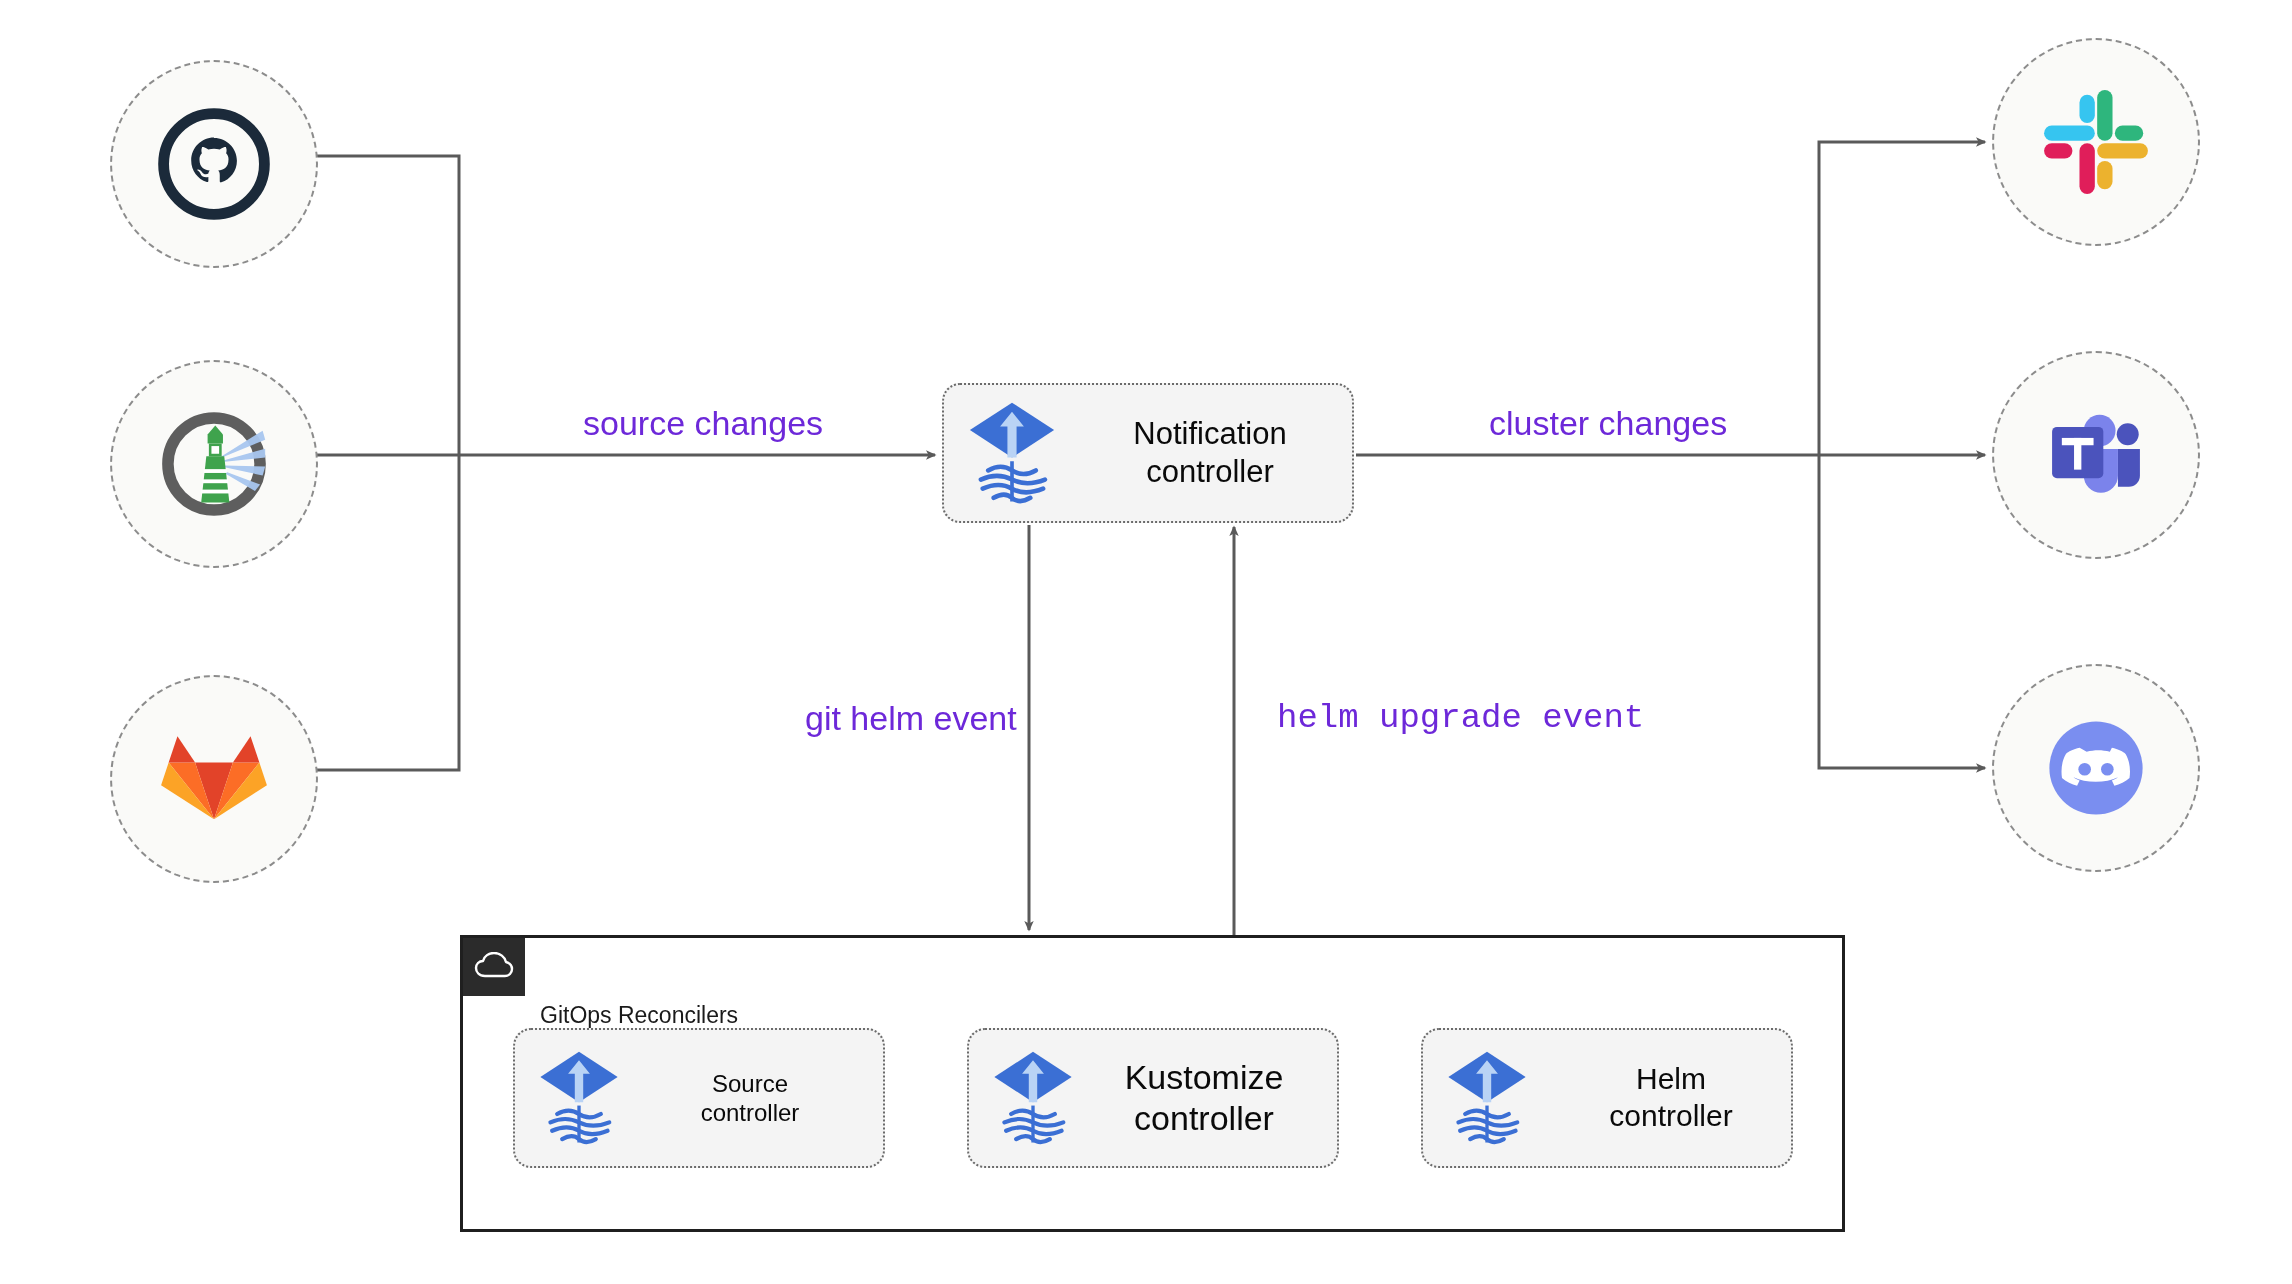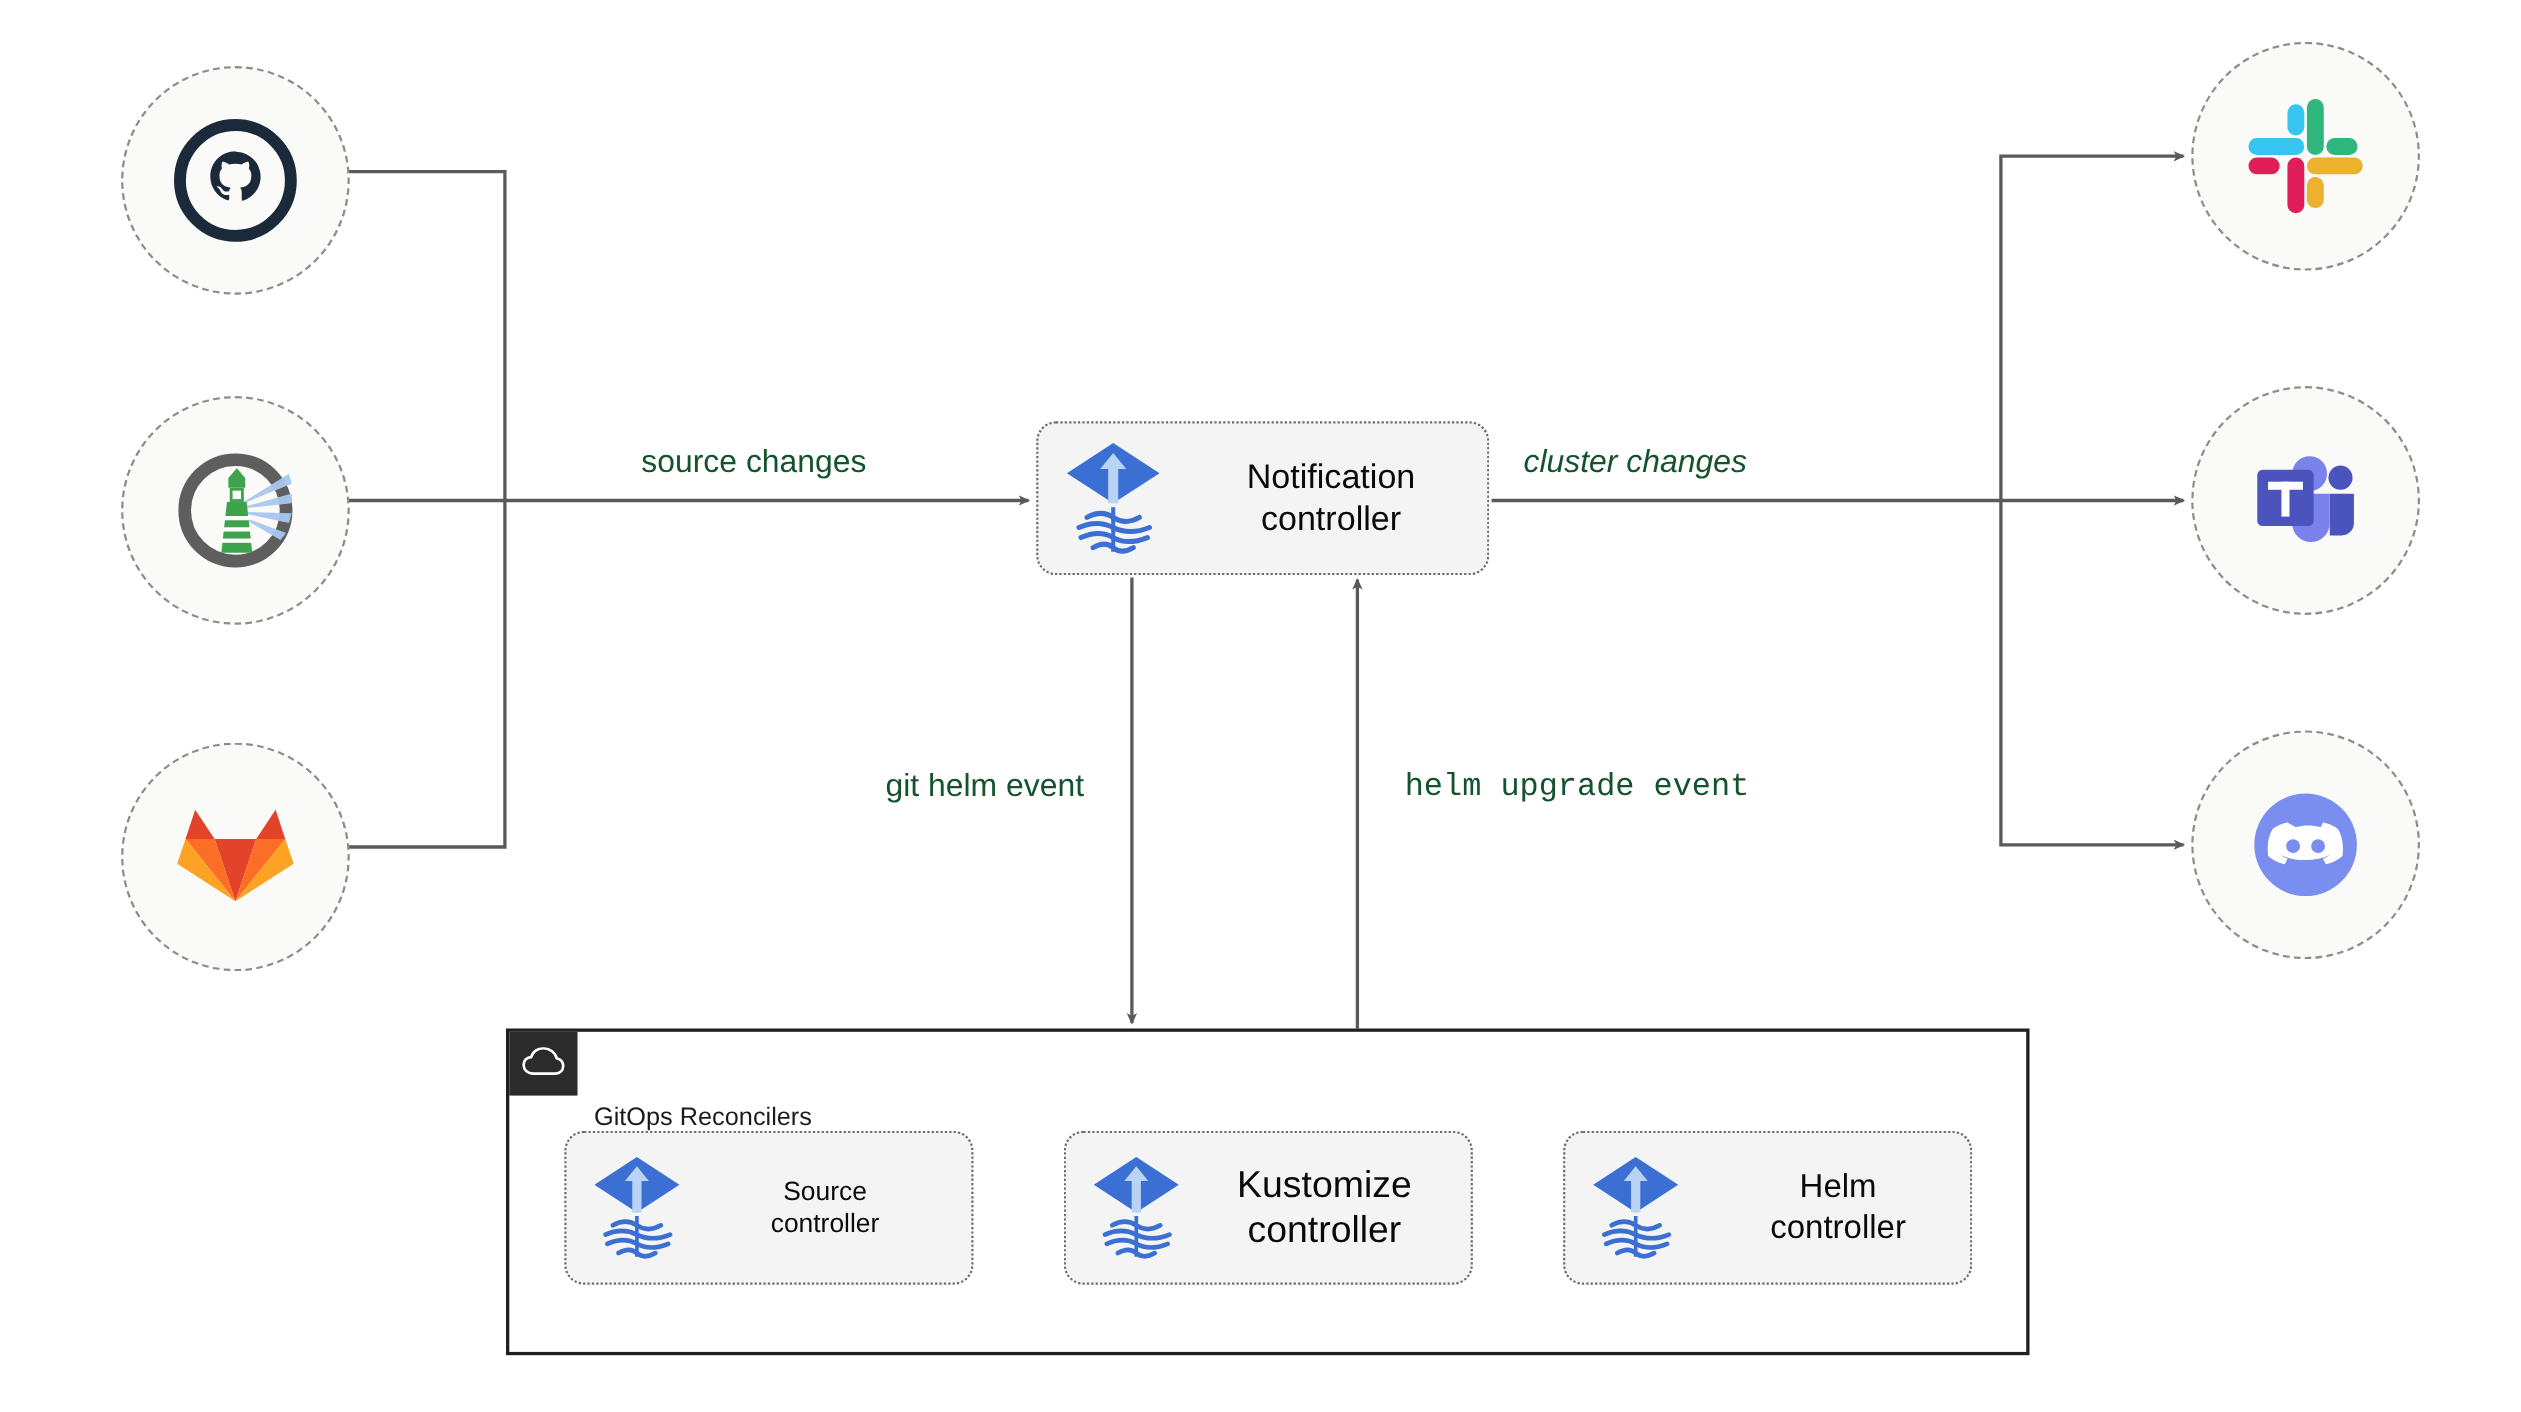--- a/index.html
+++ b/index.html
@@ -54,22 +54,22 @@
     position:absolute;
     color:#1a1a1a;
     font-size:23px;
     white-space:nowrap;
     margin-top:47px;
   }
 
   
   .edge-label{
     position:absolute;
-    color:#14532d;
-    font-size:29px;
+    color:#6d28d9;
+    font-size:34px;
     white-space:nowrap;
   }
 
   svg.wires{position:absolute;left:0;top:0;width:2292px;height:1284px;
             pointer-events:none;}
 </style>
 </head>
 <body>
 
 <div id="stage">
@@ -264,17 +264,17 @@
         <path d="M18 98 Q36 90 50 98 Q64 106 84 98"></path>
         <path d="M30 108 Q42 101 50 108 Q58 115 70 108"></path>
       </g>
       <path stroke="#3b6fd4" stroke-width="4" fill="none" d="M50 68 L50 112"></path>
     </svg>
     <div class="card-label" style="font-size:30px;">Helm
 controller</div>
   </div>
 
   <div class="edge-label" style="left:583px;top:404px;">source changes</div>
-  <div class="edge-label" style="left:1385px;top:404px;font-style:italic;">cluster changes</div>
+  <div class="edge-label" style="left:1489px;top:404px;">cluster changes</div>
   <div class="edge-label" style="left:805px;top:699px;">git helm event</div>
   <div class="edge-label" style="left:1277px;top:699px;font-family:Liberation Mono, monospace;">helm upgrade event</div>
 
 </div>
 
 </body></html>

